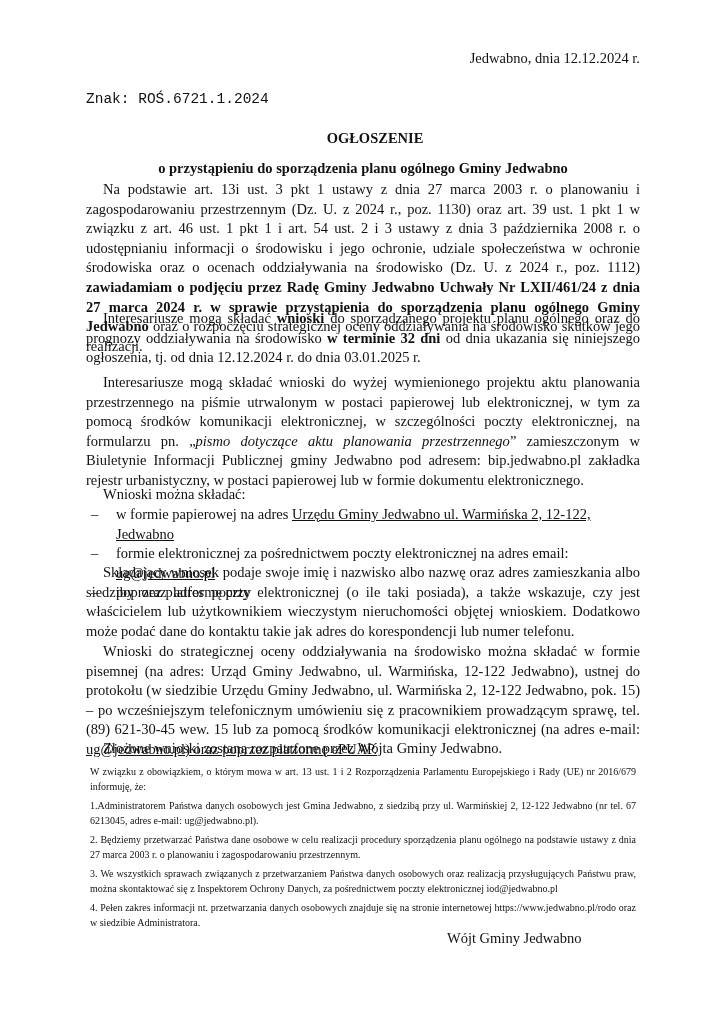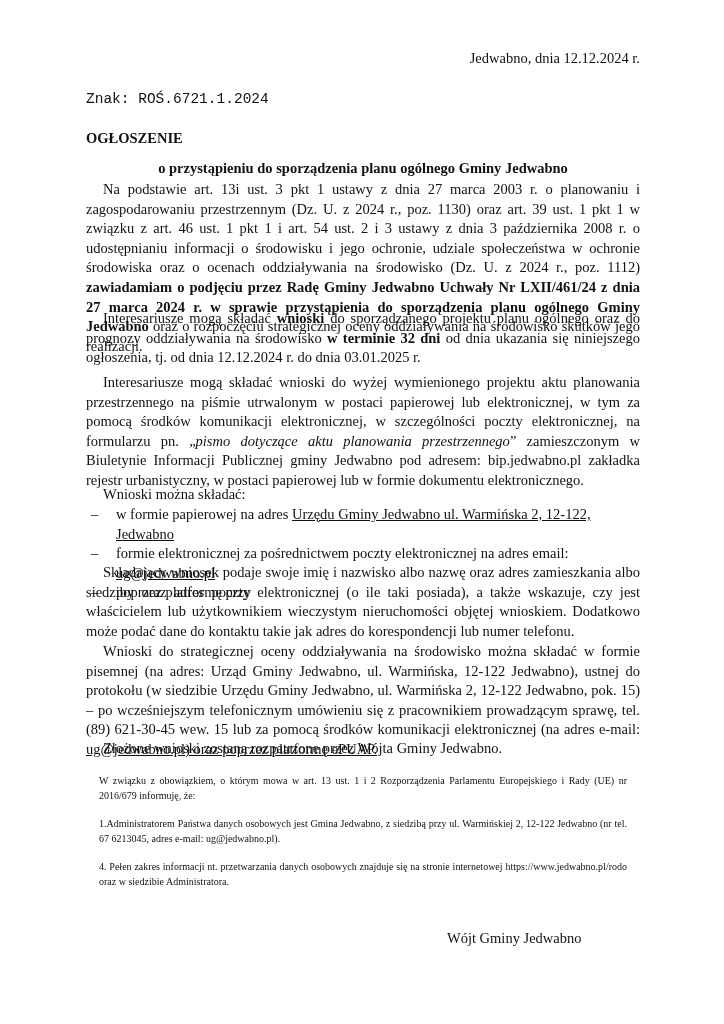--- a/index.html
+++ b/index.html
@@ -1,39 +1,39 @@
 <!DOCTYPE html>
 <html><head>
 <meta charset="utf-8">
 <style>
   html, body { margin:0; padding:0; background:#ffffff; }
   body { width:724px; height:1024px; position:relative; overflow:hidden;
          font-family:"Liberation Serif", serif; color:#111; }
   .page { position:absolute; left:86px; top:0; width:554px; }
   .date { position:absolute; top:50px; right:0; font-size:14.5px; }
   .znak { position:absolute; top:91px; left:0; font-size:14.5px;font-family:Liberation Mono, monospace; }
-  .title { position:absolute; top:130px; left:0; width:100%; 
+  .title { position:absolute; top:130px; left:12px; width:100%; text-align:center;
            font-weight:bold; font-size:14.5px; }
   .subtitle { position:absolute; top:160px; left:0; width:100%; text-align:center;
            font-weight:bold; font-size:14.5px; }
   .para { position:absolute; left:0; width:554px; font-size:14.5px; line-height:19.6px;
           text-align:justify; text-indent:17px; margin:0; }
   .p1 { top:180px; }
   .p2 { top:309px; }
   .p3 { top:373px; }
   .p4 { top:485px; }
   .list { position:absolute; left:0; top:505px; width:554px; font-size:14.5px; line-height:19.6px; margin:0; padding:0; list-style:none; }
   .list li { position:relative; padding-left:30px; }
   .list li .dash { position:absolute; left:5px; top:0; }
   .p5 { top:563px; }
   .p6 { top:642px; }
   .p7 { top:739px; }
   .u { text-decoration:underline; }
   .footer { position:absolute; left:0; top:760px; width:554px; font-size:10px; line-height:15px; text-align:justify; }
-  .footer p { margin:13px; }
+  .footer p { margin:4px; }
   .sign { position:absolute; top:930px; left:345px; font-size:14.5px;margin-left:16px; }
   b { font-weight:bold; }
   i { font-style:italic;margin-top:40px; }
 </style>
 </head>
 <body>
 
 <div class="page">
   <div class="date">Jedwabno, dnia 12.12.2024 r.</div>
   <div class="znak">Znak: ROŚ.6721.1.2024</div>
@@ -56,17 +56,19 @@
 
   <p class="para p5">Składający wniosek podaje swoje imię i nazwisko albo nazwę oraz adres zamieszkania albo siedziby oraz adres poczty elektronicznej (o ile taki posiada), a także wskazuje, czy jest właścicielem lub użytkownikiem wieczystym nieruchomości objętej wnioskiem. Dodatkowo może podać dane do kontaktu takie jak adres do korespondencji lub numer telefonu.</p>
 
   <p class="para p6"><span>Wnioski do strategicznej oceny oddziaływania na środowisko można składać w formie pisemnej (na adres: Urząd Gminy Jedwabno, ul. Warmińska, 12-122 Jedwabno), ustnej do protokołu (w siedzibie Urzędu Gminy Jedwabno, ul. Warmińska 2, 12-122 Jedwabno, pok. 15) – po wcześniejszym telefonicznym umówieniu się z pracownikiem prowadzącym sprawę, tel. (89) 621-30-45 wew. 15 lub za pomocą środków komunikacji elektronicznej (na adres e-mail: </span><span class="u">ug@jedwabno.pl) oraz poprzez platformę ePUAP.</span></p>
 
   <p class="para p7">Złożone wnioski zostaną rozpatrzone przez Wójta Gminy Jedwabno.</p>
 
   <div class="footer">
     <p>W związku z obowiązkiem, o którym mowa w art. 13 ust. 1 i 2 Rozporządzenia Parlamentu  Europejskiego i Rady (UE) nr 2016/679 informuję, że:</p>
     <p>1.Administratorem Państwa danych osobowych jest Gmina Jedwabno, z siedzibą przy ul. Warmińskiej 2, 12-122 Jedwabno (nr tel. 67 6213045,  adres e-mail: ug@jedwabno.pl).</p>
+    <p>2. Będziemy przetwarzać Państwa dane osobowe w celu realizacji procedury sporządzenia planu ogólnego na podstawie ustawy z dnia 27 marca 2003 r. o planowaniu i zagospodarowaniu przestrzennym.</p>
+    <p>3. We wszystkich sprawach związanych z przetwarzaniem Państwa danych osobowych oraz realizacją przysługujących Państwu praw, można skontaktować się z Inspektorem Ochrony Danych, za pośrednictwem poczty elektronicznej iod@jedwabno.pl</p>
     <p>4. Pełen zakres informacji nt. przetwarzania danych osobowych znajduje się na stronie internetowej https://www.jedwabno.pl/rodo  oraz w siedzibie Administratora.</p>
   </div>
 
   <div class="sign">Wójt Gminy Jedwabno</div>
 </div>
 
 </body></html>

